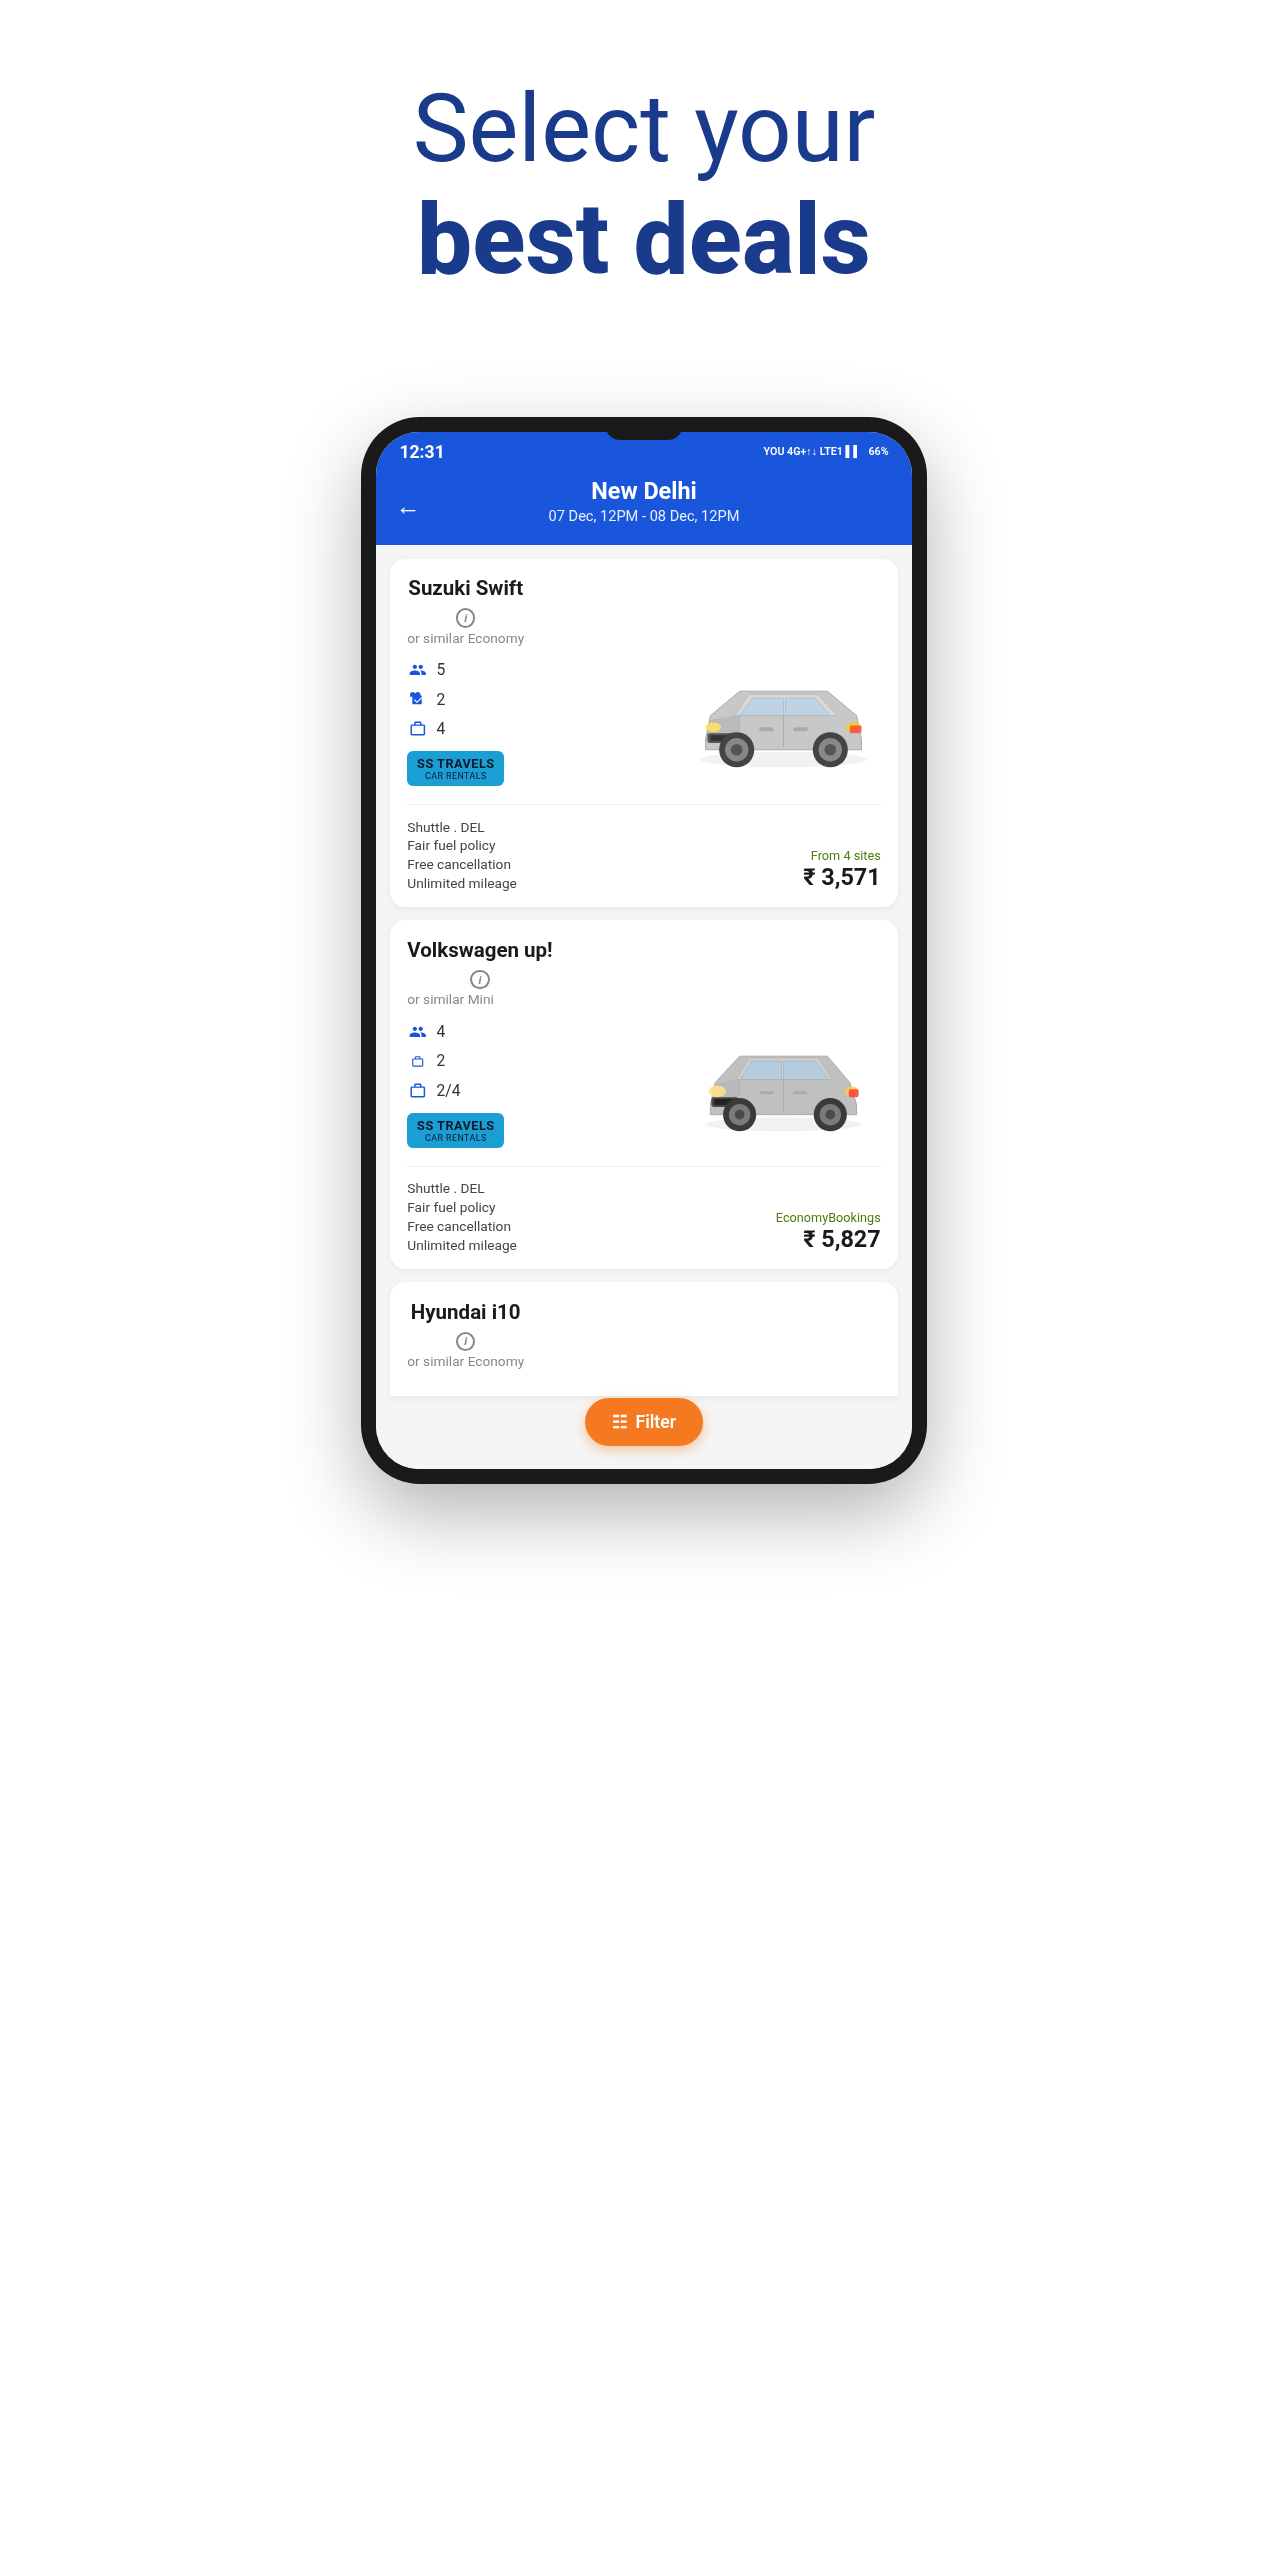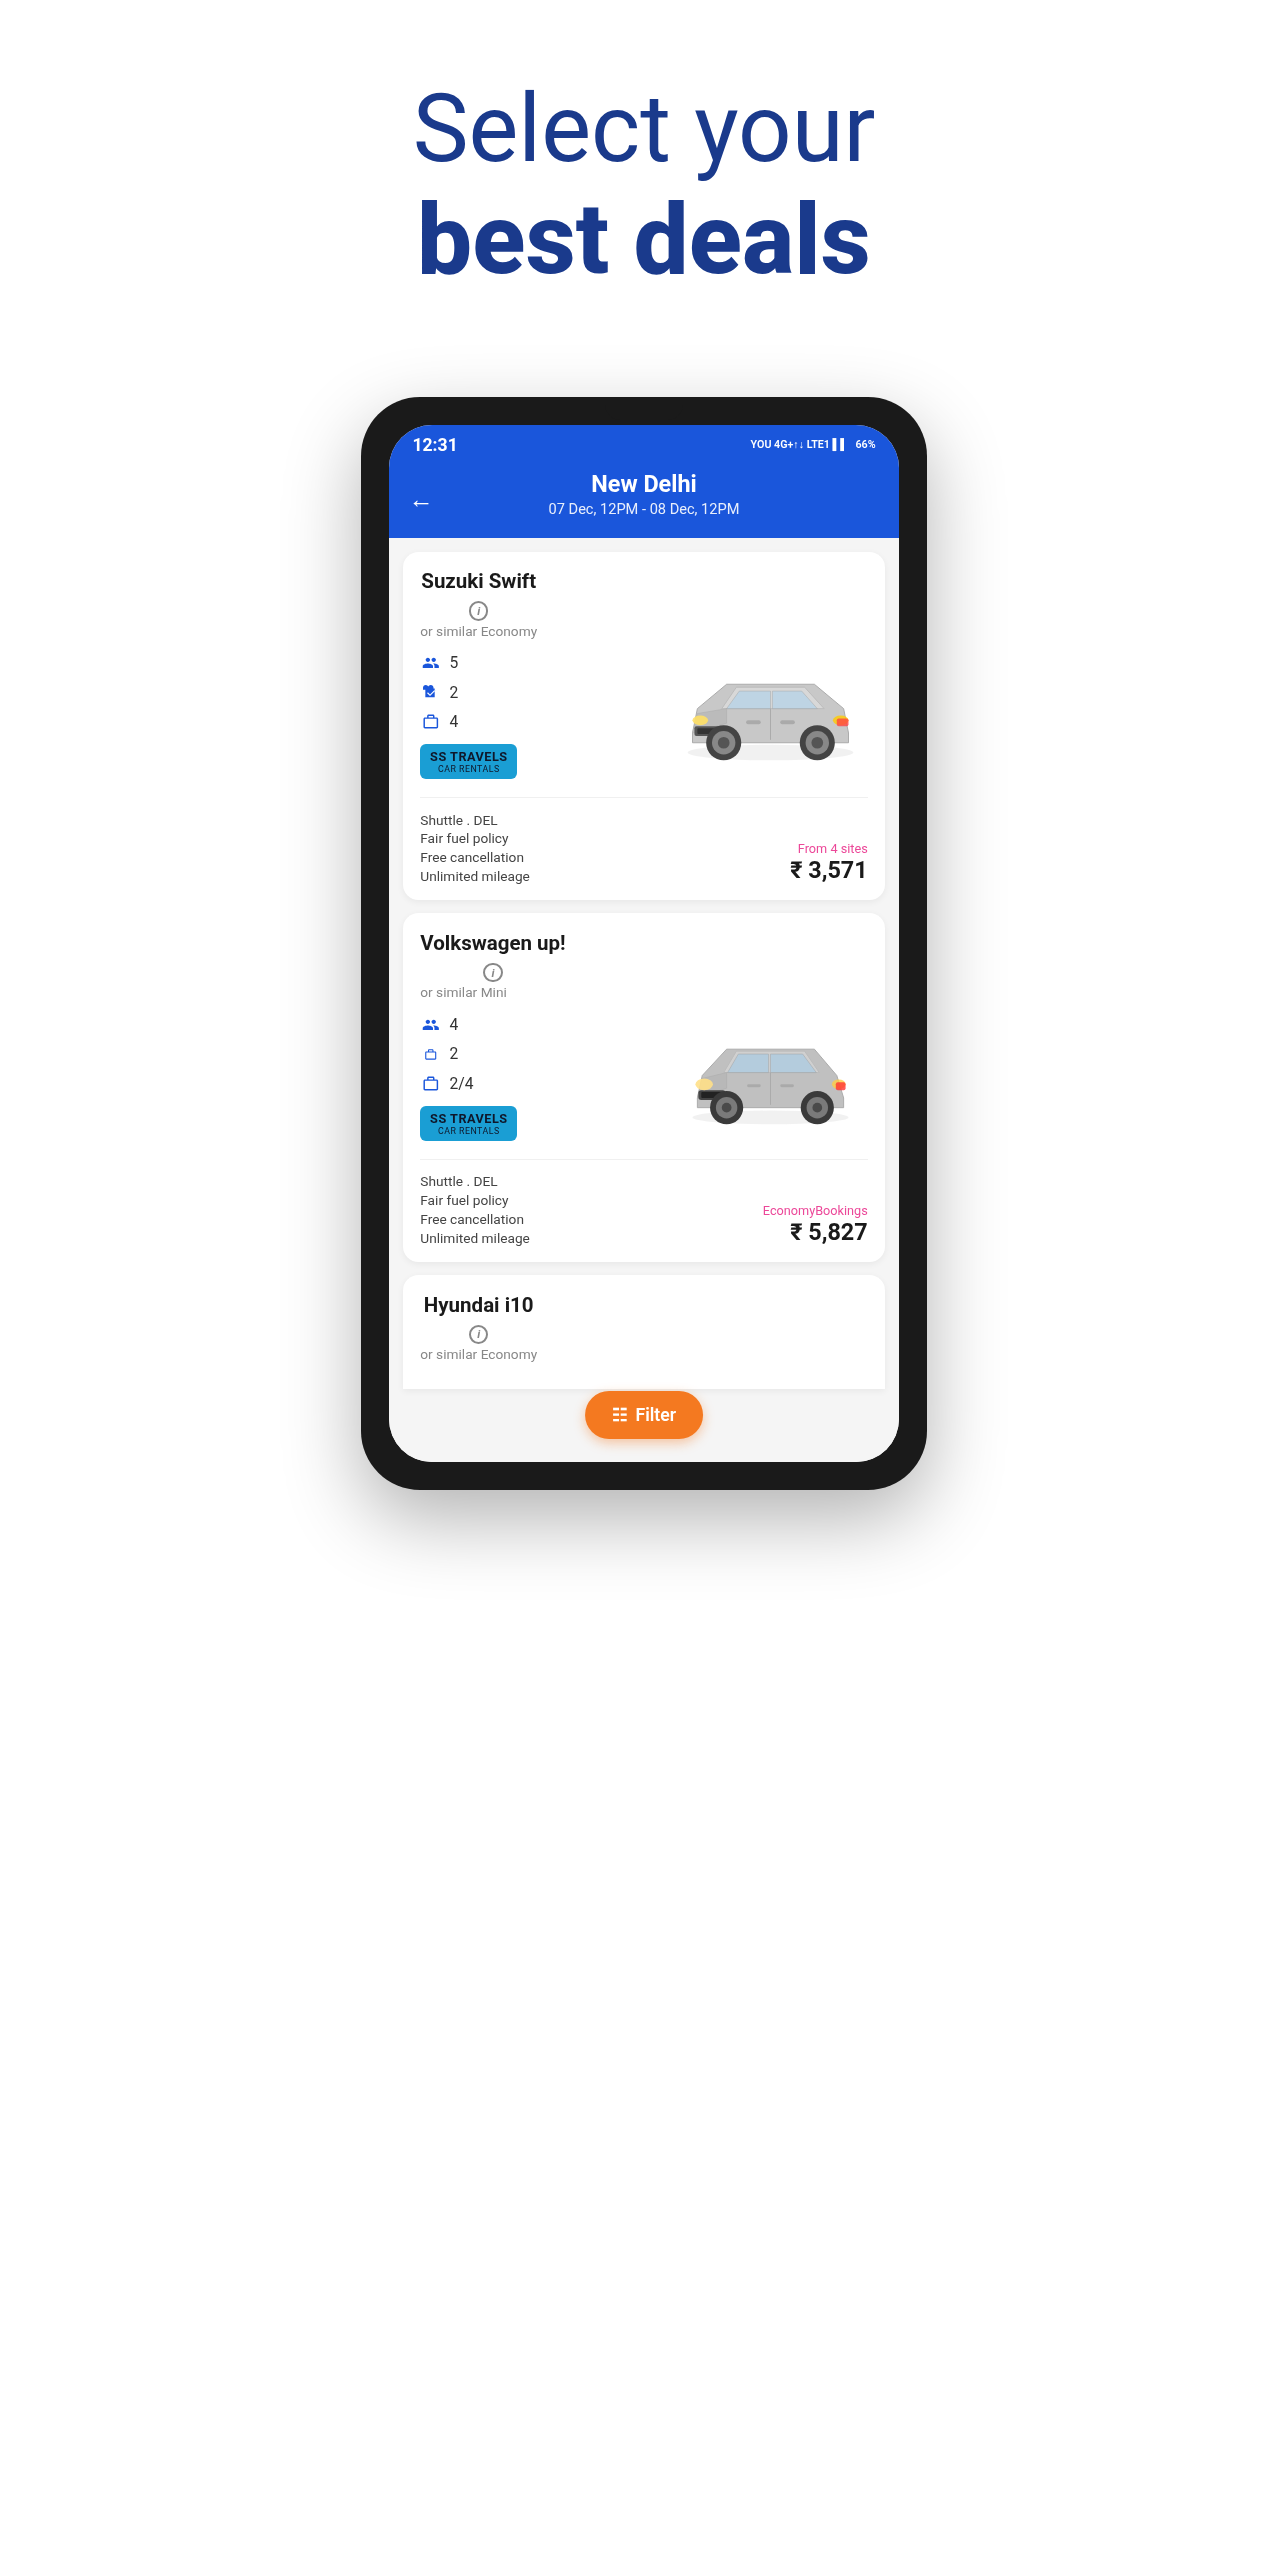--- a/index.html
+++ b/index.html
@@ -37,24 +37,25 @@
     .phone-wrapper {
       position: relative;
       width: 566px;
       margin: 39px auto 0;
     }
 
     .phone-frame {
       width: 566px;
       background: #1a1a1a;
       border-radius: 59px;
-      padding: 28px;
+      padding: 15px;
       box-shadow: 0 29px 78px rgba(0,0,0,0.3);
       position: relative;
       overflow: hidden;
+      margin-top: 20px;
     }
 
     .phone-screen {
       background: #f5f5f5;
       border-radius: 43px;
       overflow: hidden;
       position: relative;
     }
 
     
@@ -264,21 +265,21 @@
       font-size: 13.7px;
       color: #444;
     }
 
     .card-footer-right {
       text-align: right;
     }
 
     .from-sites {
       font-size: 12.7px;
-      color: #ec4899;
+      color: #4d7c0f;
     }
 
     .price {
       font-size: 23.4px;
       font-weight: 700;
       color: #1a1a1a;
     }
 
     
     .car-card-partial {

